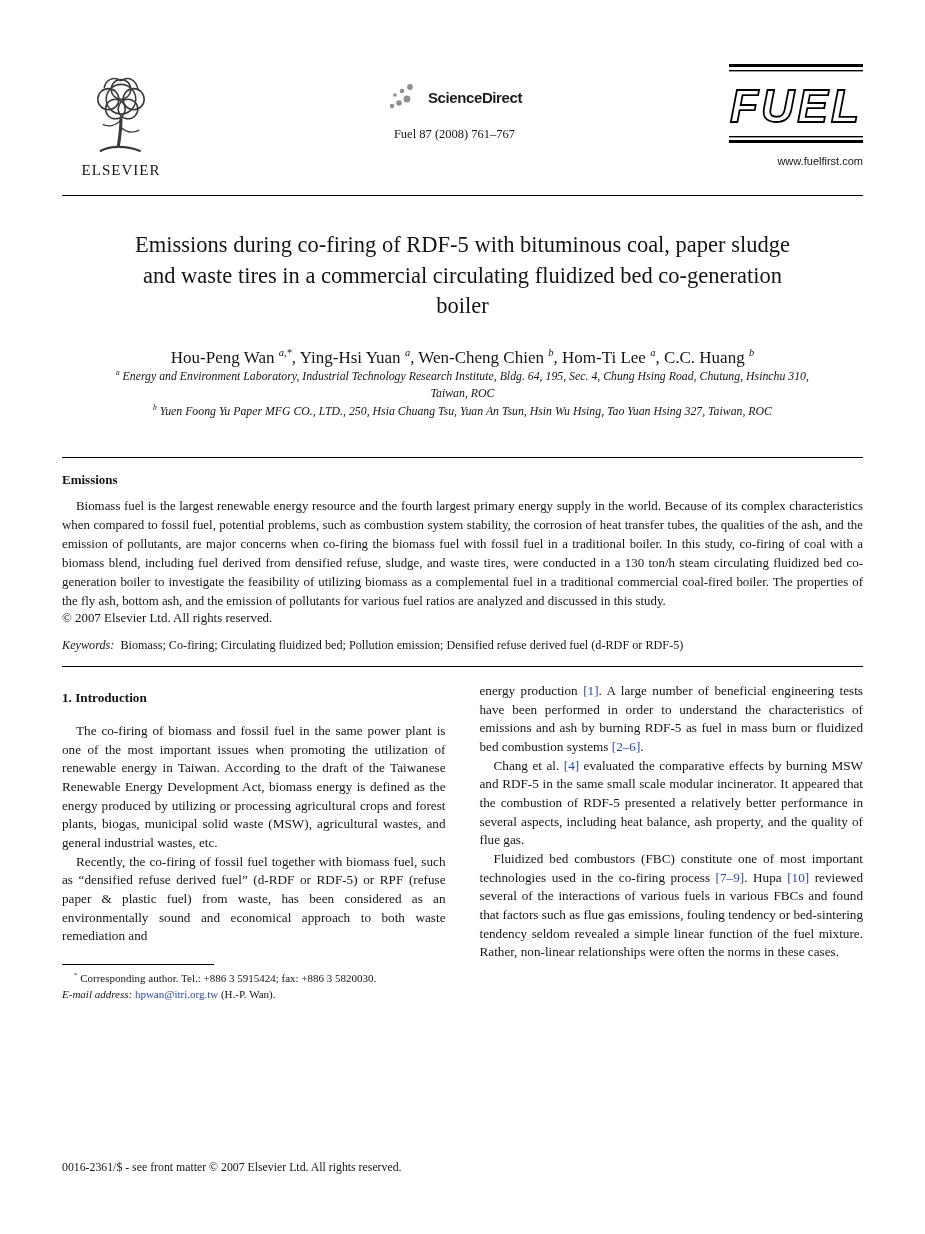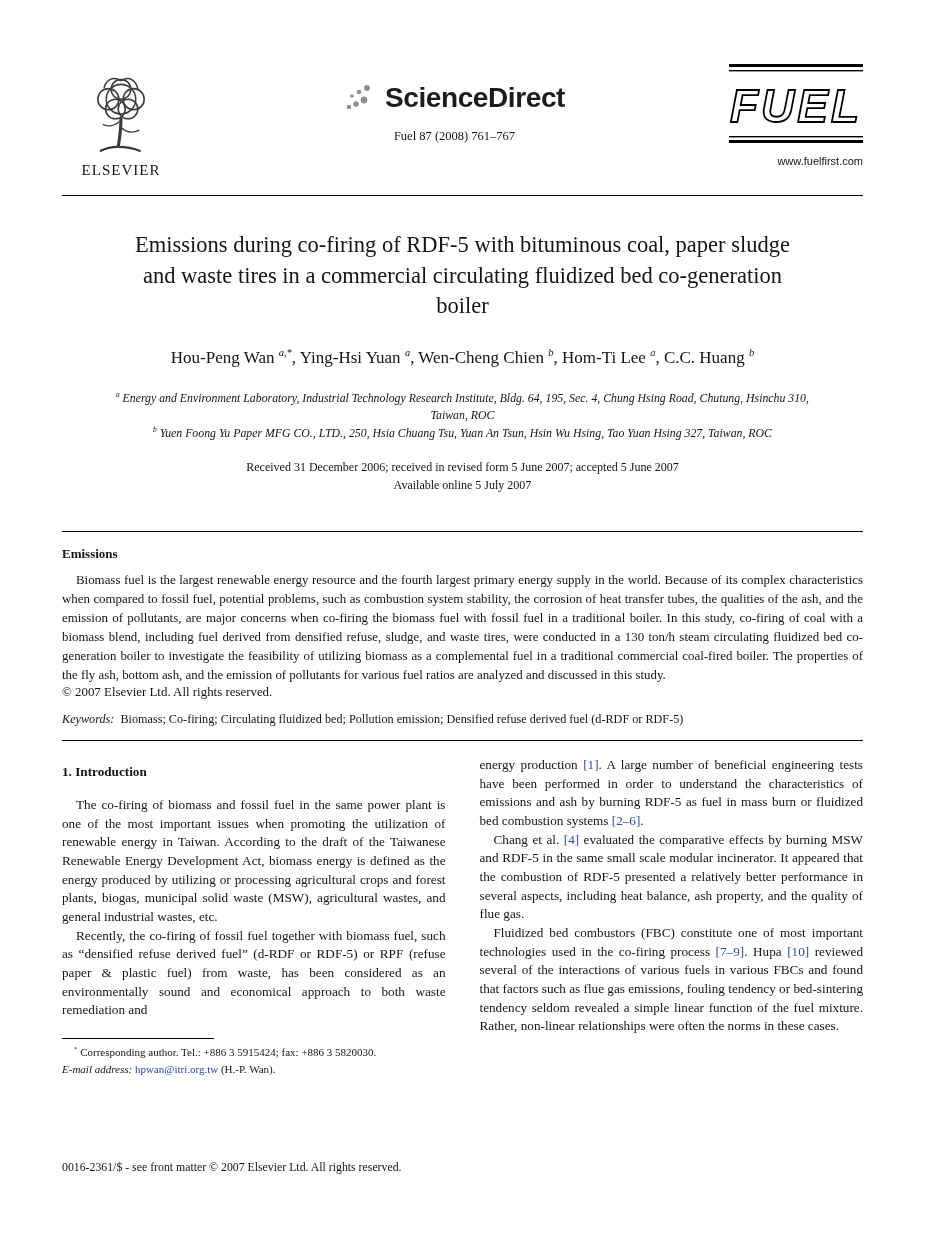--- a/index.html
+++ b/index.html
@@ -10,34 +10,34 @@
   }
   .content { padding: 0 62px; }
 
   
   .header { display: flex; justify-content: space-between; align-items: flex-start; padding-top: 64px; }
   .h-left { width: 118px; text-align: center; }
   .elsevier-label { font-size: 15px; letter-spacing: 1px; margin-top: 4px; }
   .h-center { flex: 1; text-align: center; padding-top: 8px; }
   .available { font-family: "Liberation Sans", sans-serif; font-size: 11.5px; }
   .sd-logo { margin-top: 10px; display: flex; align-items: center; justify-content: center; gap: 7px; }
-  .sd-text { font-family: "Liberation Sans", sans-serif; font-size: 28px; font-weight: bold; letter-spacing: -0.4px; color: #1c1c1c; }
+  .sd-text { font-family: "Liberation Sans", sans-serif; font-size: 15px; font-weight: bold; letter-spacing: -0.4px; color: #1c1c1c; }
   .journal-ref { margin-top: 15px; font-size: 12.5px; }
   .h-right { width: 134px; }
   .fuel-site { font-family: "Liberation Sans", sans-serif; font-size: 11px; margin-top: 5px; text-align: right; }
 
   .rule { border-top: 1px solid #000; height: 0; }
   .header-rule { margin-top: 16px; }
 
   
   .title { text-align: center; font-size: 22.5px; line-height: 1.36; margin: 34px auto 0; max-width: 680px; font-weight: normal; }
   .authors { text-align: center; font-size: 17px; margin-top: 26px; }
   .authors sup { font-style: italic; }
   sup { font-size: 62%; line-height: 0; }
-  .affiliations { margin: 22px auto 0; text-align: center; font-style: italic; font-size: 11.8px; line-height: 1.5; max-width: 730px; }
+  .affiliations { margin: 0 auto 0; text-align: center; font-style: italic; font-size: 11.8px; line-height: 1.5; max-width: 730px; }
   .dates { text-align: center; font-size: 12px; margin-top: 15px; line-height: 1.55; }
 
   
   .abstract-rule { margin-top: 36px; }
   .abstract-heading { font-size: 13px; font-weight: bold; margin: 14px 0 0; }
   .abstract-text { font-size: 12.9px; line-height: 1.47; text-align: justify; margin: 9px 0 0; text-indent: 14px; }
   .abstract-copyright { font-size: 12.9px; margin: 0; }
   .keywords { font-size: 12.2px; }
   .kw-rule { margin-top: 13px; }
 
@@ -125,24 +125,20 @@
 
     <h1 class="title">Emissions during co-firing of RDF-5 with bituminous coal, paper sludge and waste tires in a commercial circulating fluidized bed co-generation boiler</h1>
 
     <div class="authors"><span>Hou-Peng Wan </span><sup>a,*</sup><span>, Ying-Hsi Yuan </span><sup>a</sup><span>, Wen-Cheng Chien </span><sup>b</sup><span>, Hom-Ti Lee </span><sup>a</sup><span>, C.C. Huang </span><sup>b</sup></div>
 
     <div class="affiliations">
       <div><sup>a</sup><span> Energy and Environment Laboratory, Industrial Technology Research Institute, Bldg. 64, 195, Sec. 4, Chung Hsing Road, Chutung, Hsinchu 310, Taiwan, ROC</span></div>
       <div><sup>b</sup><span> Yuen Foong Yu Paper MFG CO., LTD., 250, Hsia Chuang Tsu, Yuan An Tsun, Hsin Wu Hsing, Tao Yuan Hsing 327, Taiwan, ROC</span></div>
     </div>
 
-    <div class="dates">
-      <div>Received 31 December 2006; received in revised form 5 June 2007; accepted 5 June 2007</div>
-      <div>Available online 5 July 2007</div>
-    </div>
 
     <div class="rule abstract-rule"></div>
 
     <h2 class="abstract-heading">Emissions</h2>
     <p class="abstract-text">Biomass fuel is the largest renewable energy resource and the fourth largest primary energy supply in the world. Because of its complex characteristics when compared to fossil fuel, potential problems, such as combustion system stability, the corrosion of heat transfer tubes, the qualities of the ash, and the emission of pollutants, are major concerns when co-firing the biomass fuel with fossil fuel in a traditional boiler. In this study, co-firing of coal with a biomass blend, including fuel derived from densified refuse, sludge, and waste tires, were conducted in a 130 ton/h steam circulating fluidized bed co-generation boiler to investigate the feasibility of utilizing biomass as a complemental fuel in a traditional commercial coal-fired boiler. The properties of the fly ash, bottom ash, and the emission of pollutants for various fuel ratios are analyzed and discussed in this study.</p>
     <p class="abstract-copyright">© 2007 Elsevier Ltd. All rights reserved.</p>
 
     <p class="keywords"><span class="italic">Keywords:</span><span>&nbsp; Biomass; Co-firing; Circulating fluidized bed; Pollution emission; Densified refuse derived fuel (d-RDF or RDF-5)</span></p>
 
     <div class="rule kw-rule"></div>

